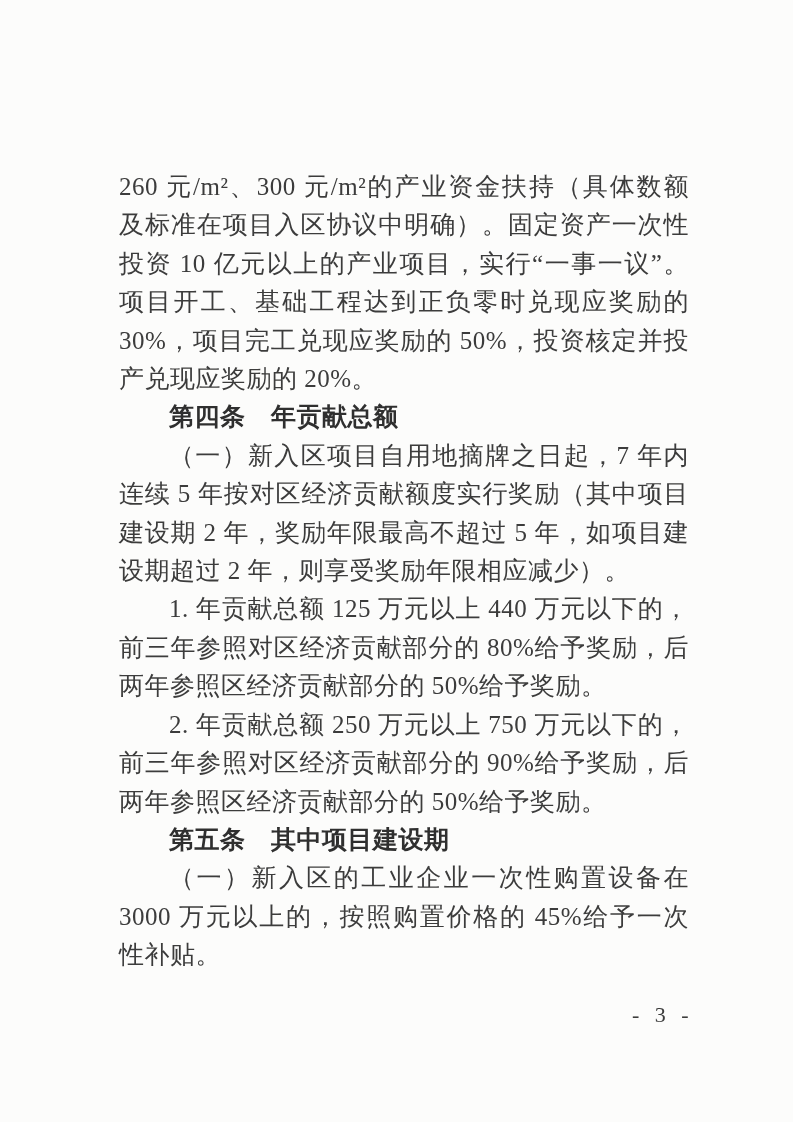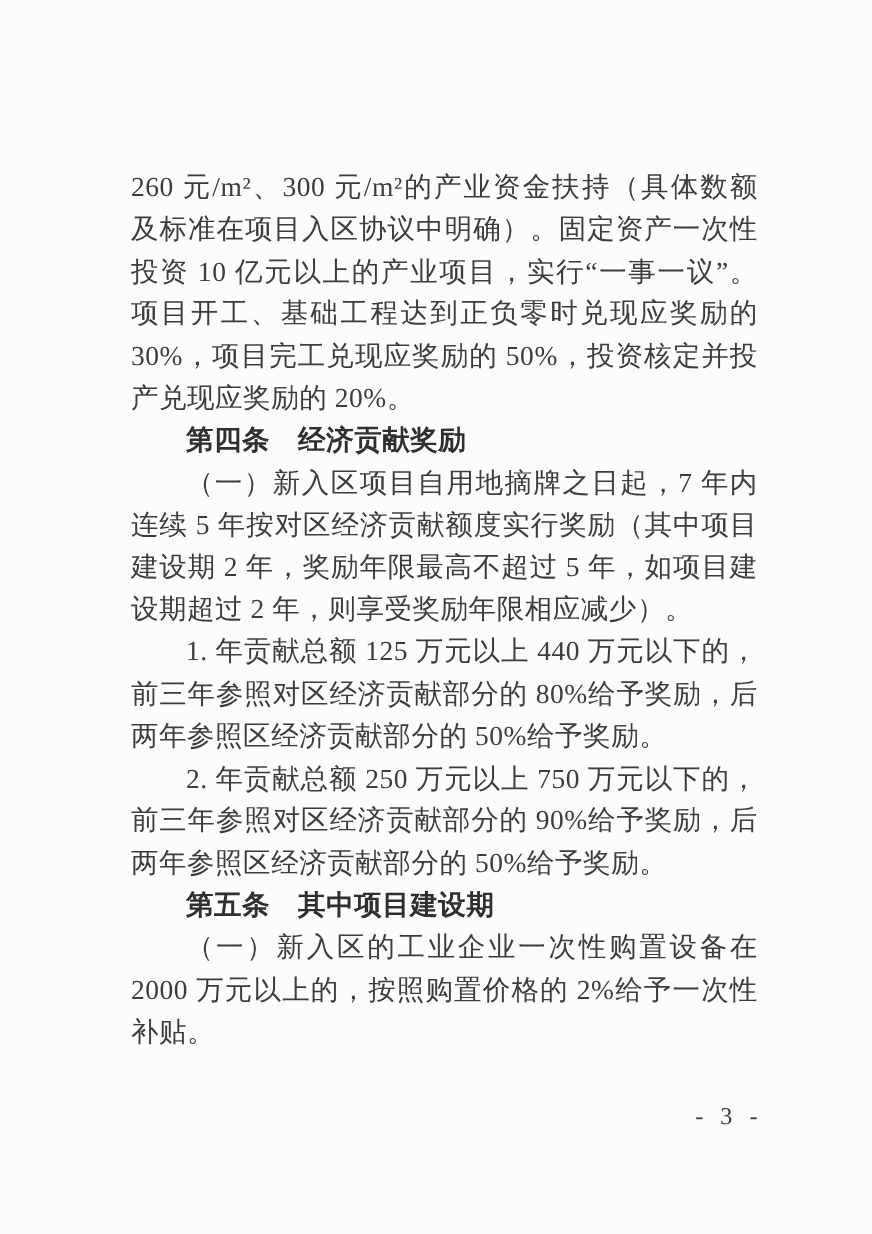--- a/index.html
+++ b/index.html
@@ -12,21 +12,21 @@
     width: 793px;
     height: 1122px;
     margin: 0 auto;
     background: #fcfcfb;
     overflow: hidden;
     font-family: "Liberation Serif", "DejaVu Serif", serif;
   }
   .text-block {
     position: absolute;
     left: 119px;
-    top: 152px;
+    top: 168px;
     width: 570px;
     font-size: 25px;
     line-height: 38.4px;
     text-align: justify;
     color: #3c3c3c;
     letter-spacing: 0.5px;
   }
   .para {
     margin: 0;
     padding: 0;
@@ -48,22 +48,22 @@
     color: #3c3c3c;
     white-space: pre;
   }
 </style>
 </head>
 <body>
 
 <div class="page">
   <div class="text-block">
     <p class="para no-indent">260 元/m²、300 元/m²的产业资金扶持（具体数额及标准在项目入区协议中明确）。固定资产一次性投资 10 亿元以上的产业项目，实行“一事一议”。项目开工、基础工程达到正负零时兑现应奖励的 30%，项目完工兑现应奖励的 50%，投资核定并投产兑现应奖励的 20%。</p>
-    <p class="para heading">第四条　经济贡献奖励</p>
+    <p class="para heading">第四条　年贡献总额</p>
     <p class="para">（一）新入区项目自用地摘牌之日起，7 年内连续 5 年按对区经济贡献额度实行奖励（其中项目建设期 2 年，奖励年限最高不超过 5 年，如项目建设期超过 2 年，则享受奖励年限相应减少）。</p>
     <p class="para">1. 年贡献总额 125 万元以上 440 万元以下的，前三年参照对区经济贡献部分的 80%给予奖励，后两年参照区经济贡献部分的 50%给予奖励。</p>
     <p class="para">2. 年贡献总额 250 万元以上 750 万元以下的，前三年参照对区经济贡献部分的 90%给予奖励，后两年参照区经济贡献部分的 50%给予奖励。</p>
     <p class="para heading">第五条　其中项目建设期</p>
-    <p class="para">（一）新入区的工业企业一次性购置设备在 2000 万元以上的，按照购置价格的 2%给予一次性补贴。</p>
+    <p class="para">（一）新入区的工业企业一次性购置设备在 3000 万元以上的，按照购置价格的 45%给予一次性补贴。</p>
   </div>
 
   <div class="page-number">- 3 -</div>
 </div>
 
 </body></html>

